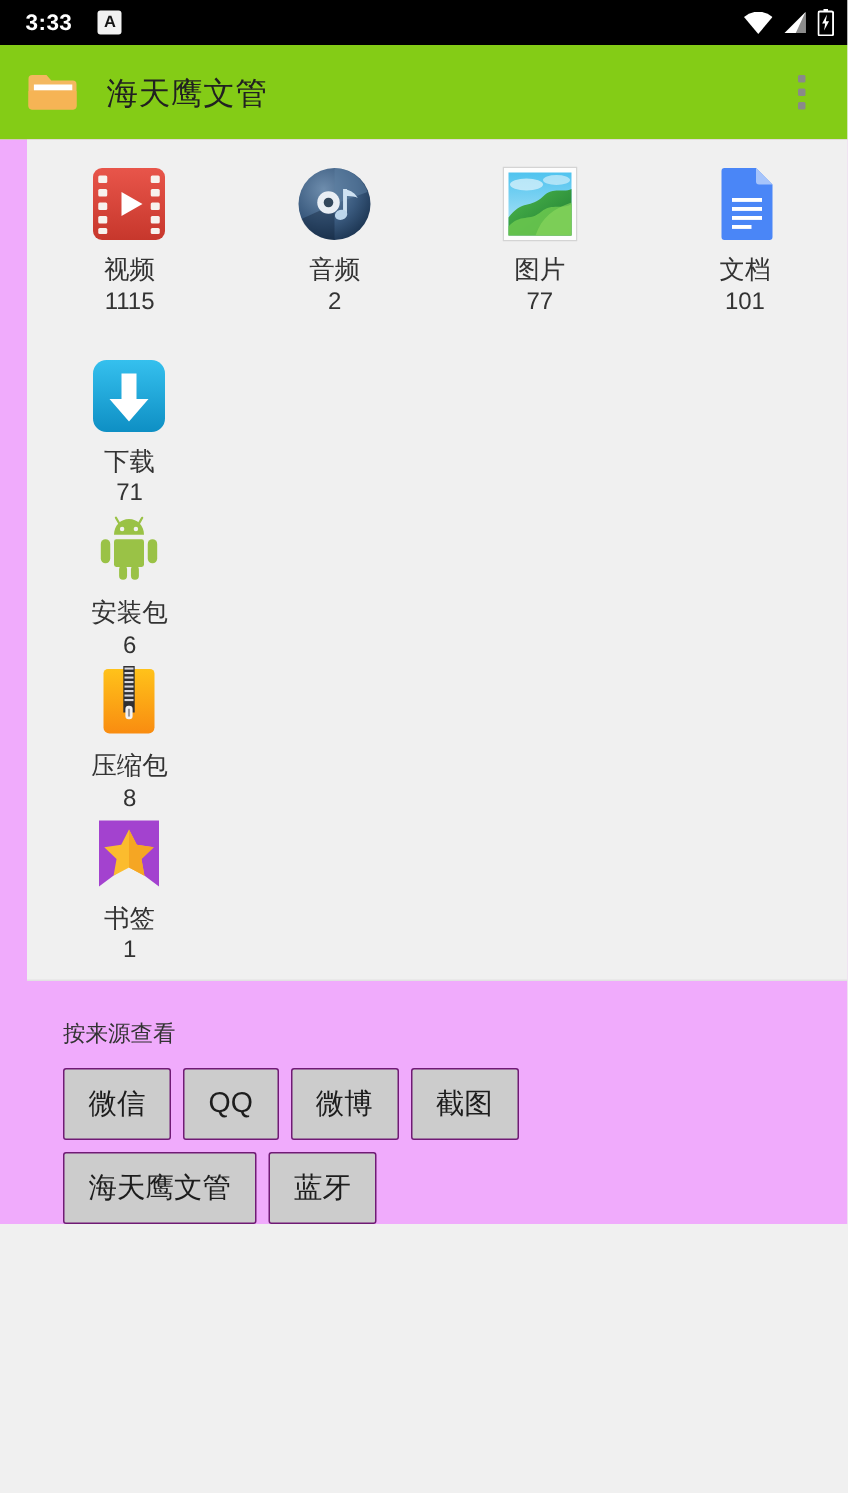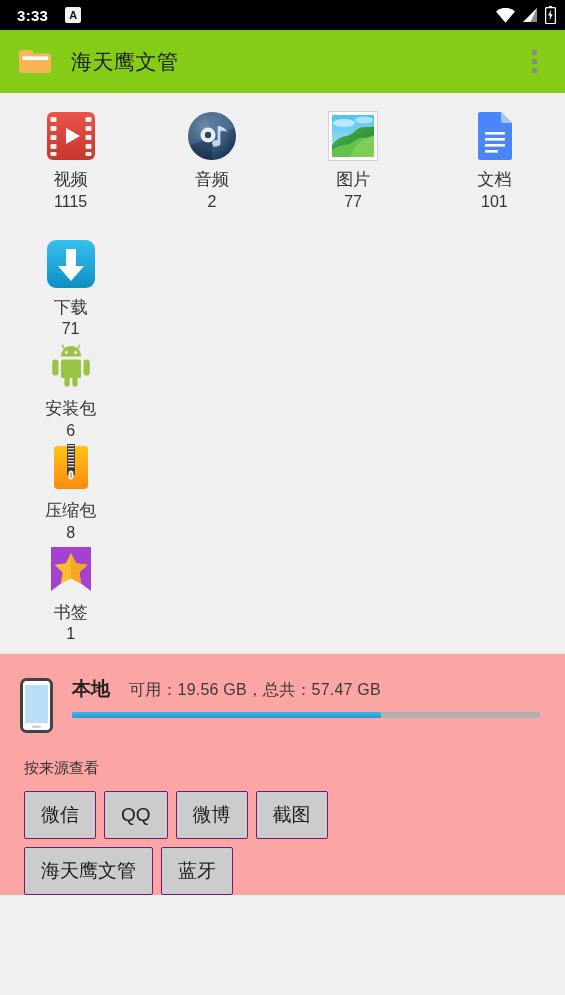--- a/index.html
+++ b/index.html
@@ -129,21 +129,21 @@
     border: 1px solid #701a75;
     border-radius: 2px;
     height: 48px;
     padding: 0 16px;
     display: flex; align-items: center; justify-content: center;
     font-size: 19px; color: #1d1d1d;
     font-family: "Liberation Sans", "DejaVu Sans", sans-serif;
     white-space: nowrap;
   }
 
-  .content-area { background: #fca5a5; }
+  .content-area { background: #f0abfc; padding-left: 18px; }
 </style>
 </head>
 <body>
 
 <div class="statusbar">
   <span class="status-time">3:33</span>
   <span class="ime-badge">A</span>
   <span class="status-spacer"></span>
   <span class="status-icons">
     <svg class="icon-wifi" viewBox="0 0 20 15">
@@ -357,38 +357,20 @@
             <path d="M25 10 L30.2 20.2 L41.5 21.8 L33.3 29.6 L35.3 40.8 L25 35.4 Z" fill="#f5a623"></path>
           </svg>
         </span>
         <span class="cat-label">书签</span>
         <span class="cat-count">1</span>
       </div>
 
     </div>
   </div>
 
-  <div class="storage-section">
-    <span class="phone-icon">
-      <svg width="33" height="55" viewBox="0 0 33 55">
-        <rect x="1.5" y="1.5" width="30" height="52" rx="5" fill="#ffffff" stroke="#3d4349" stroke-width="3"></rect>
-        <rect x="5" y="7" width="23" height="38" fill="#b9def5"></rect>
-        <rect x="12" y="47.5" width="9" height="2.6" rx="1.3" fill="#cdd3d8"></rect>
-      </svg>
-    </span>
-    <div class="storage-body">
-      <div class="storage-line">
-        <span class="storage-name">本地</span>
-        <span class="storage-detail">可用：19.56 GB，总共：57.47 GB</span>
-      </div>
-      <div class="storage-bar">
-        <div class="storage-bar-fill" id="storage-fill" style="width: 66%;"></div>
-      </div>
-    </div>
-  </div>
 
   <div class="source-section">
     <div class="source-label">按来源查看</div>
     <div class="chip-rows" id="chip-rows">
         <div class="chip-row">
           <div class="chip">微信</div>
           <div class="chip">QQ</div>
           <div class="chip">微博</div>
           <div class="chip">截图</div>
         </div>

